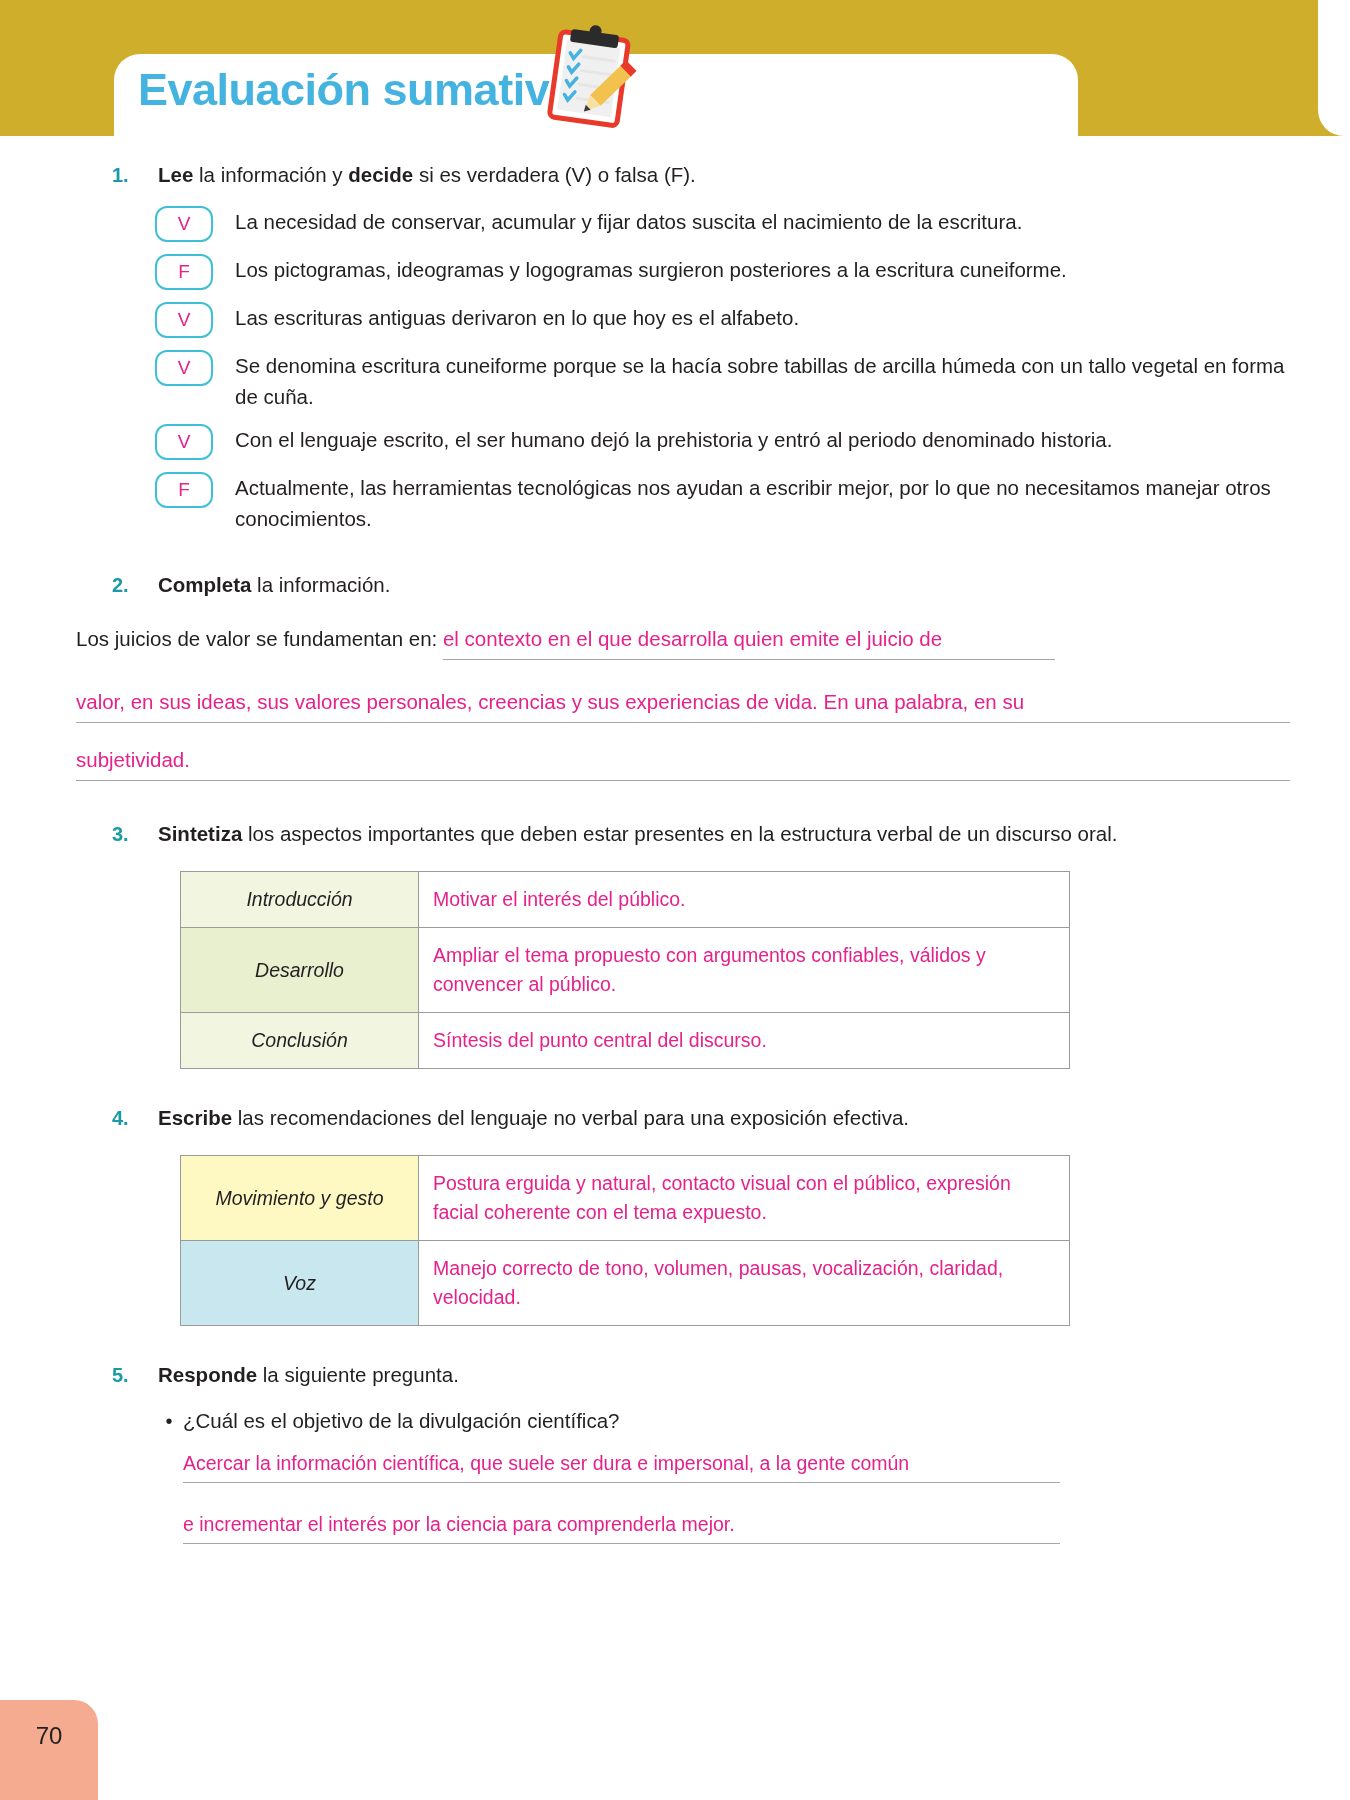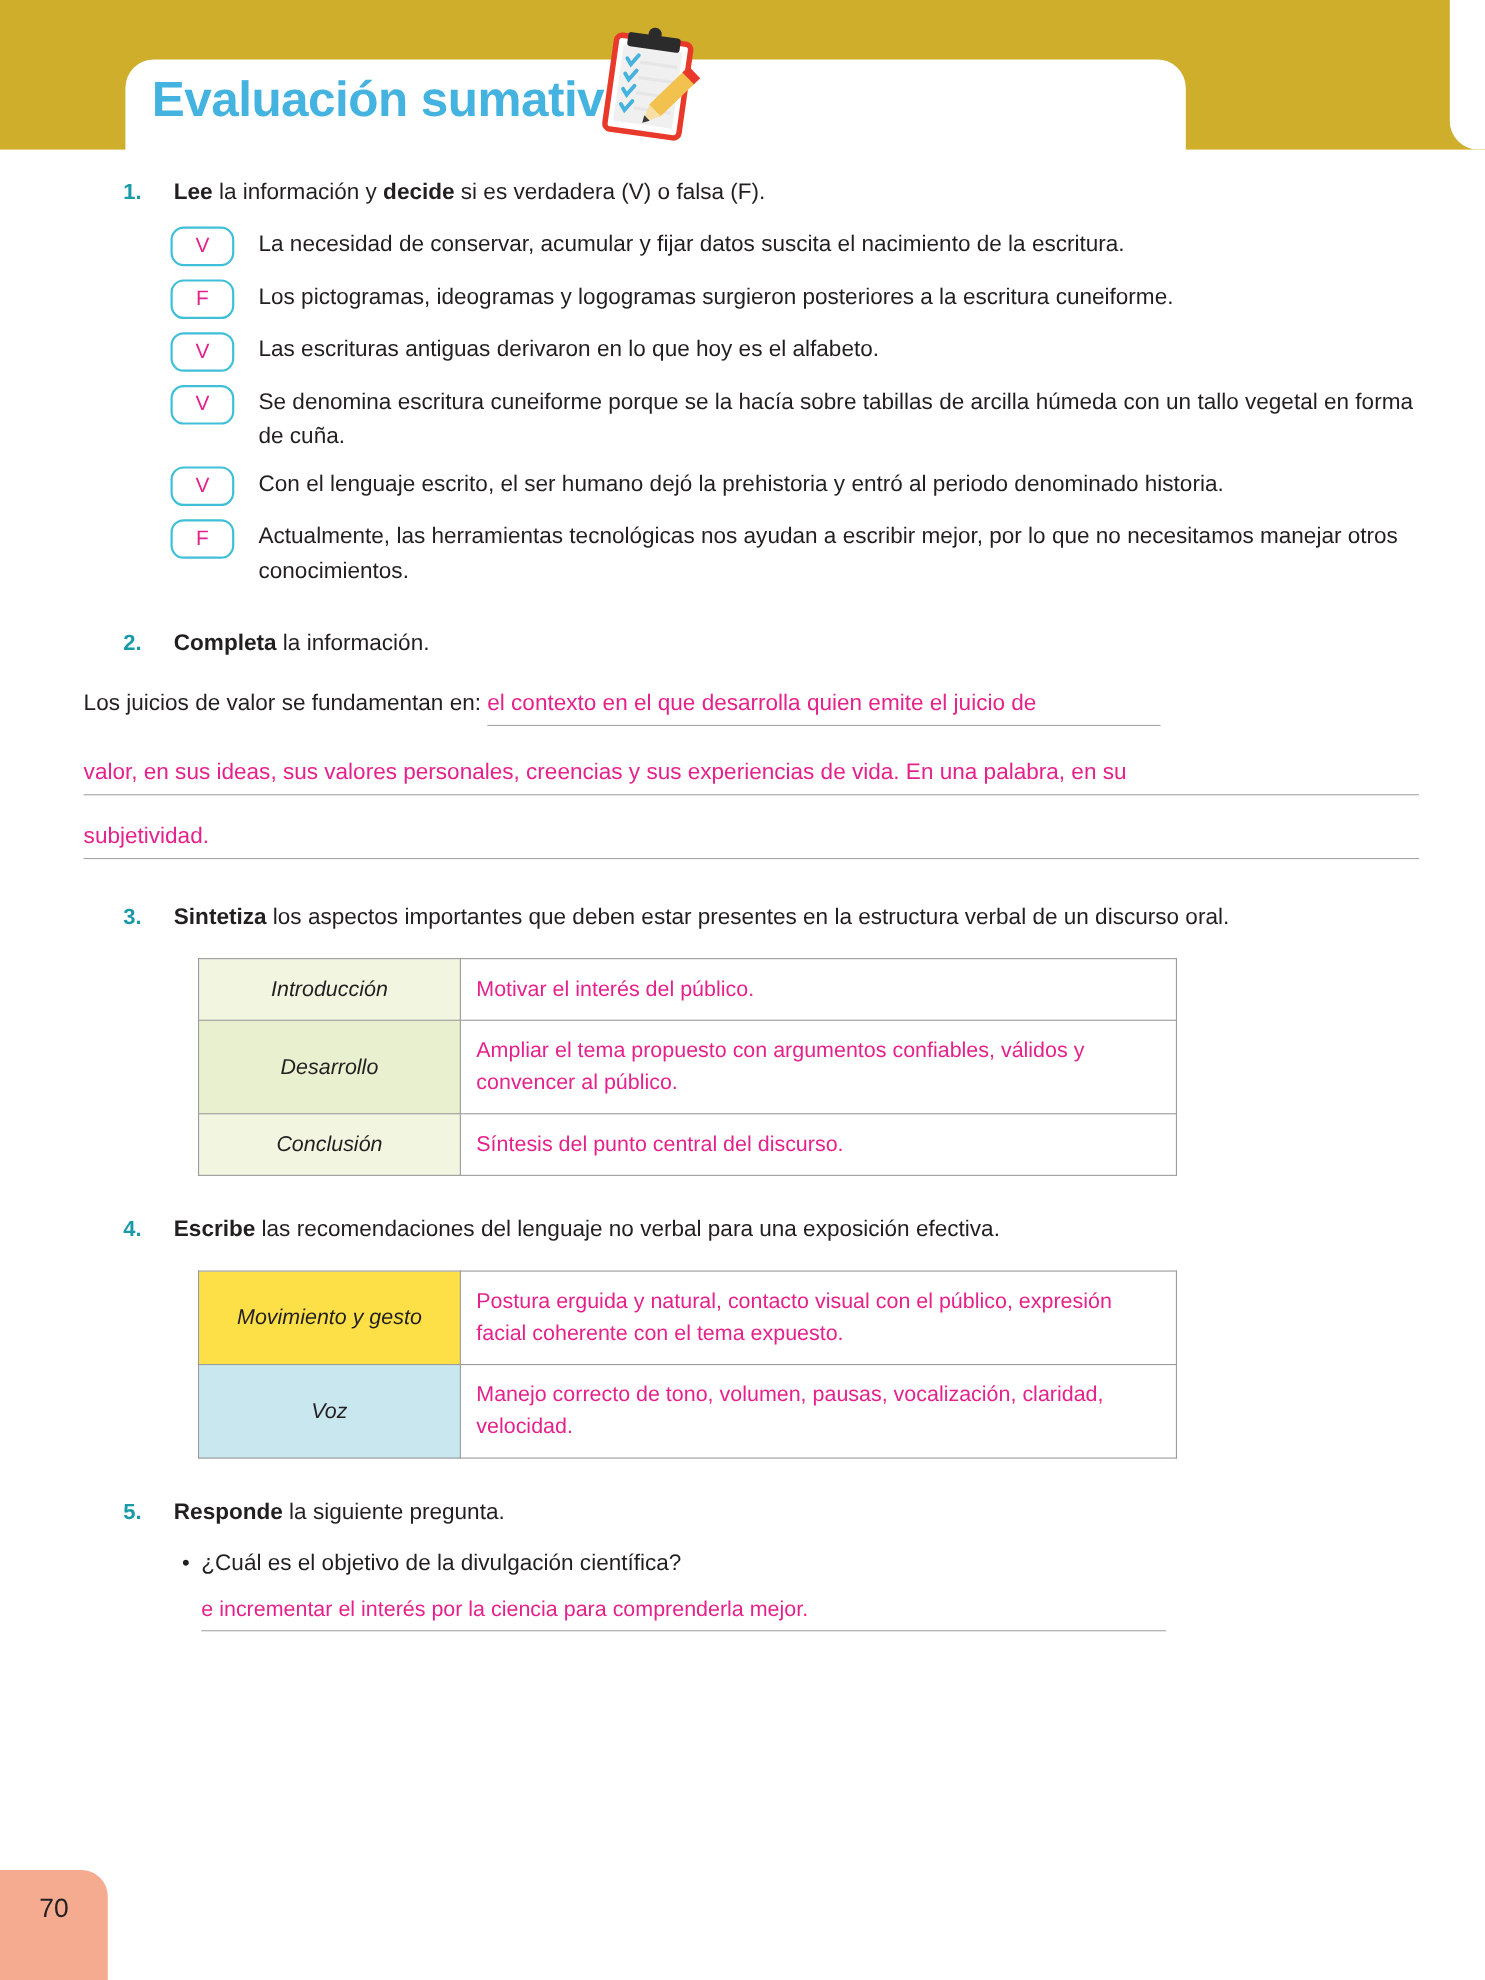--- a/index.html
+++ b/index.html
@@ -164,21 +164,21 @@
     text-align: center;
     color: #231f20;
     font-style: italic;
   }
   .tbl td.val {
     color: #e5218c;
     vertical-align: middle;
   }
   .g1 { background: #f2f6e1; }
   .g2 { background: #e8f0cf; }
-  .b1 { background: #fde047; }
+  .b1 { background: #fef9c3; }
   .b2 { background: #c9e7ef; }
 
   
   .bullet-row {
     display: flex;
     padding-left: 155px;
     margin-top: 16px;
   }
   .bullet-dot {
     width: 28px;
@@ -384,19 +384,20 @@
       <b>Responde</b><span> la siguiente pregunta.</span>
     </div>
   </div>
 
   <div class="bullet-row">
     <div class="bullet-dot">•</div>
     <div class="bullet-text">¿Cuál es el objetivo de la divulgación científica?</div>
   </div>
 
   <div class="ans-lines">
+    <div class="ans-line">Acercar la información científica, que suele ser dura e impersonal, a la gente común</div>
     <div class="ans-line">e incrementar el interés por la ciencia para comprenderla mejor.</div>
   </div>
 
 </div>
 
 <div class="page-tab"></div>
 <div class="page-num">70</div>
 
 </body></html>

